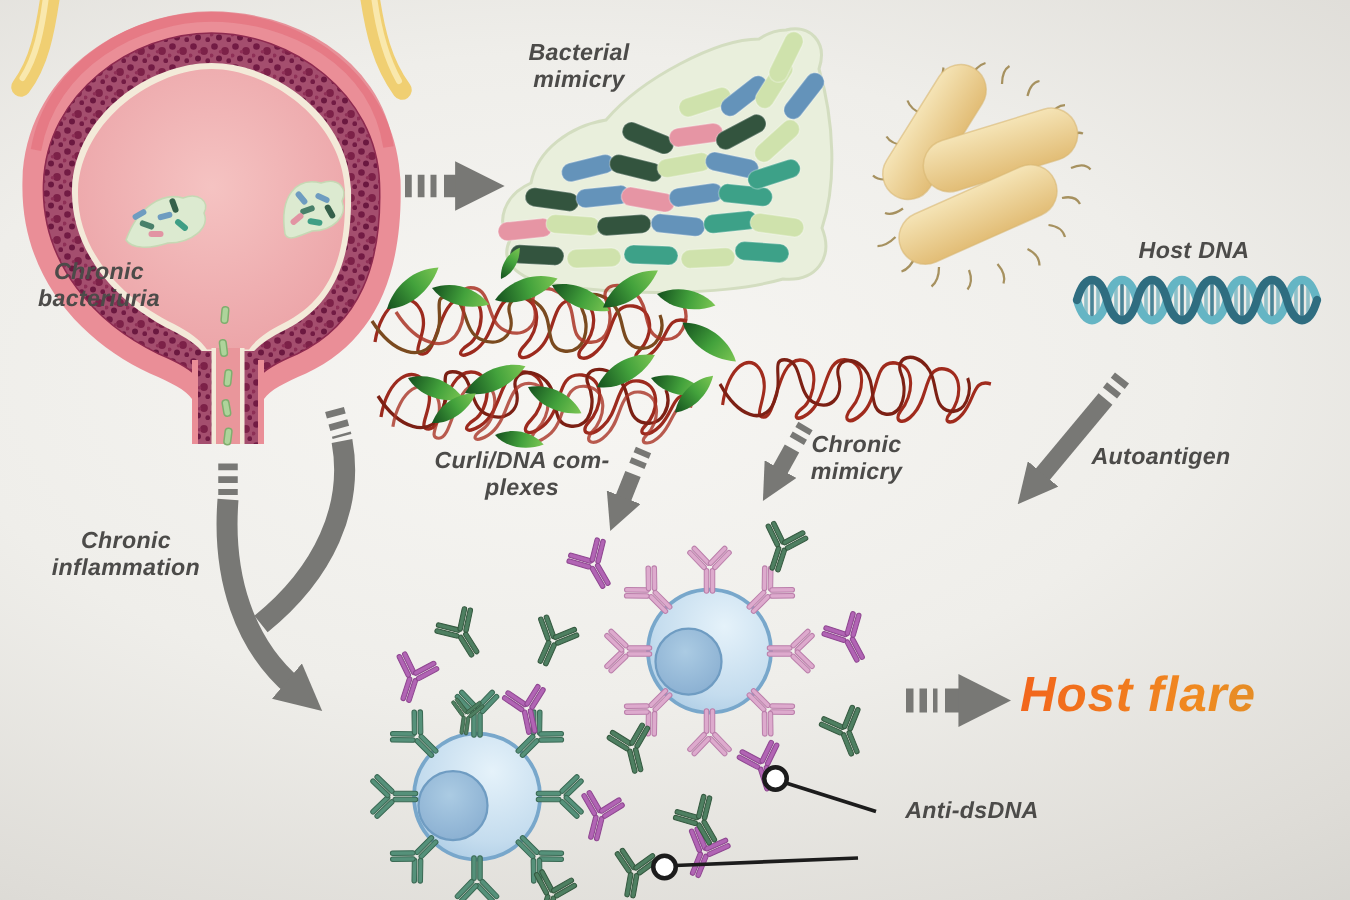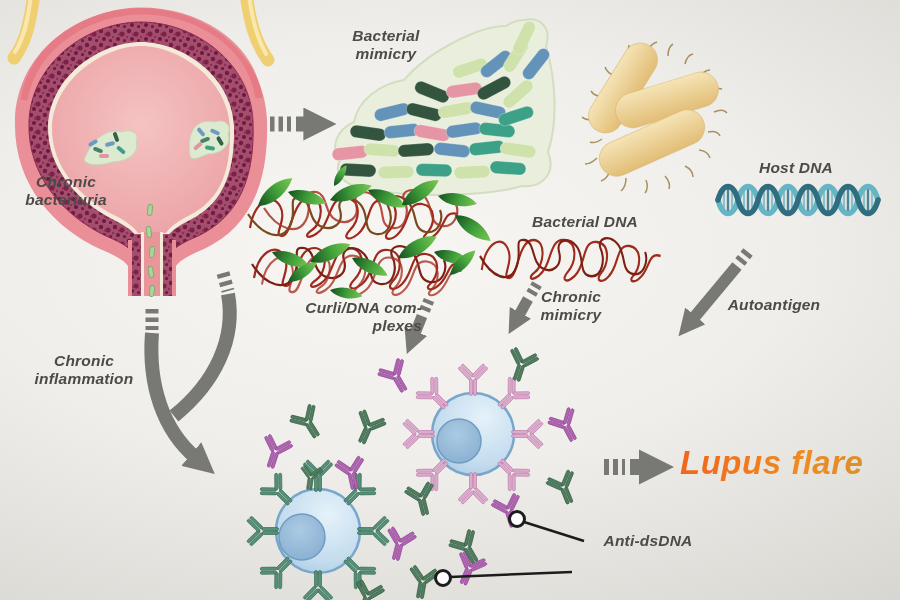--- a/index.html
+++ b/index.html
@@ -350,24 +350,23 @@
   <line x1="450" y1="577" x2="572" y2="572" stroke="#1c1c1c" stroke-width="2.5"></line>
   <circle cx="443" cy="578" r="7.5" fill="#ffffff" stroke="#1c1c1c" stroke-width="3"></circle>
 </g>
 </svg>
 
 <div class="lbl" style="left:10px;top:173px;width:112px;">Chronic
 bacteriuria</div>
 <div class="lbl" style="left:333px;top:27px;width:106px;">Bacterial
 mimicry</div>
 <div class="lbl" style="left:748px;top:159px;width:96px;">Host DNA</div>
-<div class="lbl" style="left:522px;top:213px;width:126px;">Bacterial DNA</div>
-<div class="lbl" style="left:274px;top:299px;width:148px;text-align:right;">Curli/DNA com-
+<div class="lbl" style="left:274px;top:299px;width:148px;">Curli/DNA com-
 plexes</div>
 <div class="lbl" style="left:534px;top:288px;width:74px;">Chronic
 mimicry</div>
 <div class="lbl" style="left:722px;top:296px;width:104px;">Autoantigen</div>
 <div class="lbl" style="left:28px;top:352px;width:112px;">Chronic
 inflammation</div>
 <div class="lbl left" style="left:588px;top:532px;width:120px;">Anti-dsDNA</div>
-<div class="lupus">Lupus flare</div>
+<div class="lupus">Host flare</div>
 
 </div>
 
 </body></html>

